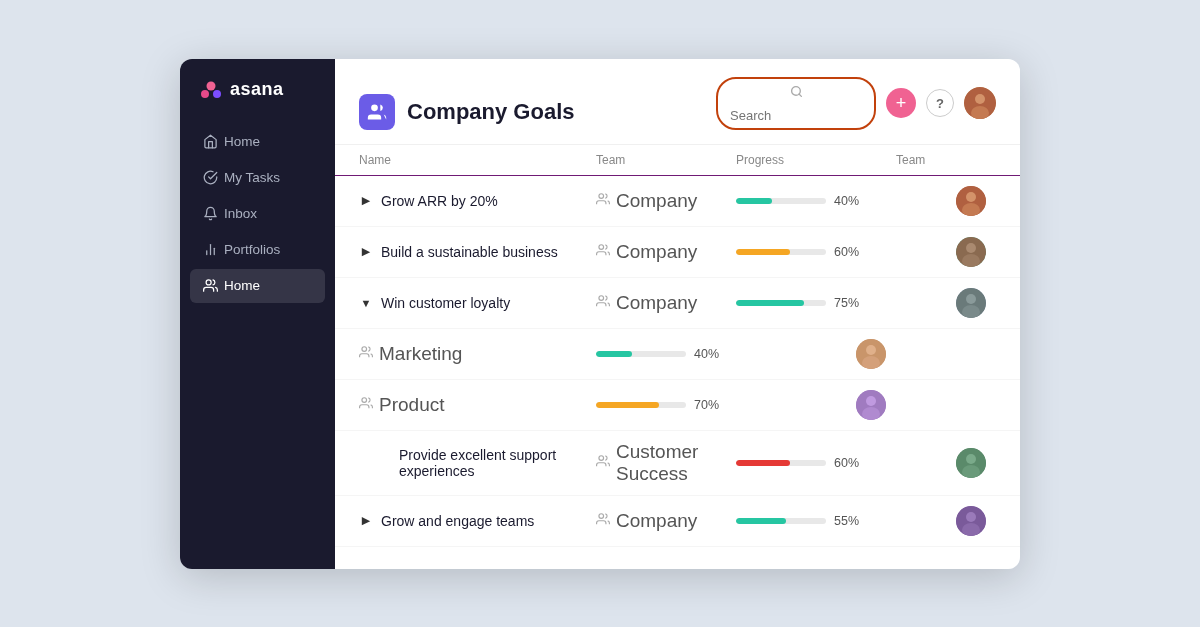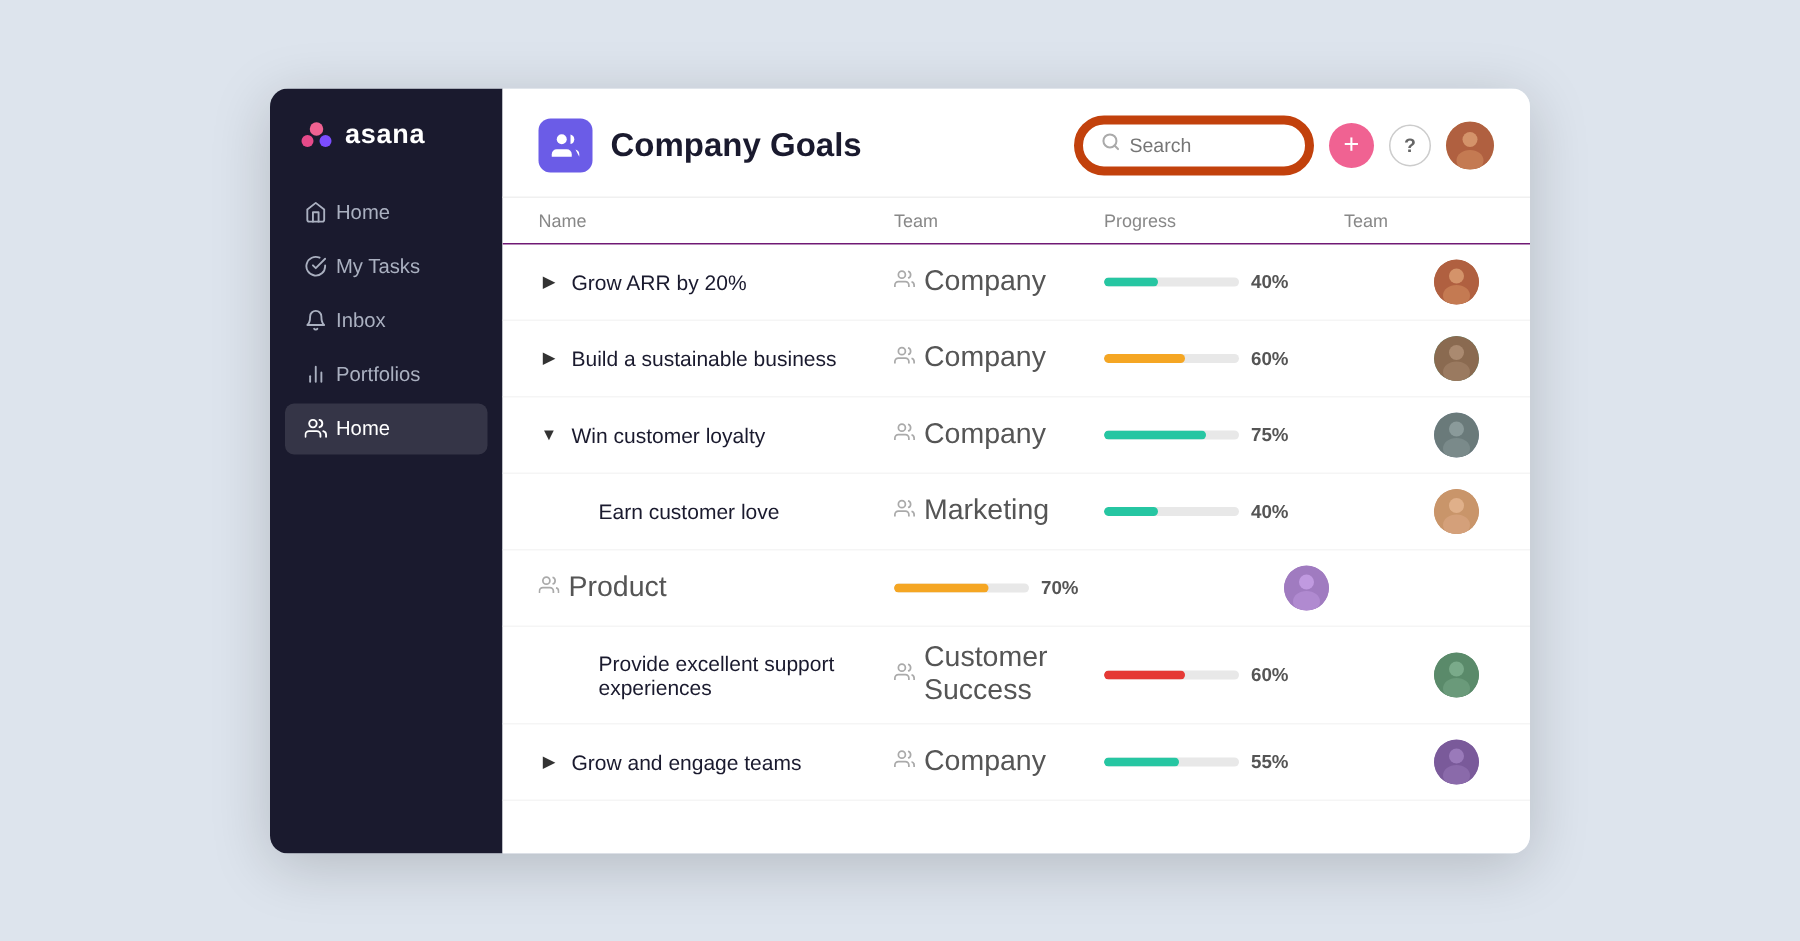--- a/index.html
+++ b/index.html
@@ -80,21 +80,21 @@
     }
     
     .main-content {
       flex: 1;
       background: #fff;
       display: flex;
       flex-direction: column;
     }
     .main-header {
       display: flex;
-      align-items: center;
+      align-items: flex-end;
       padding: 18px 24px 14px 24px;
       border-bottom: 1px solid #f0f0f0;
     }
     .header-left {
       display: flex;
       align-items: center;
       gap: 12px;
       flex: 1;
     }
     .header-icon {
@@ -113,26 +113,27 @@
       color: #1a1a2e;
     }
     .header-actions {
       display: flex;
       align-items: center;
       gap: 10px;
     }
     .search-box {
       display: flex;
       align-items: center;
-      border: 6px solid #c2410c;
+      border: 2px solid #c2410c;
       border-radius: 20px;
       padding: 5px 12px;
       gap: 6px;
       background: #fff;
       width: 160px;
+      flex-direction: column;
     }
     .search-box input {
       border: none;
       outline: none;
       font-size: 13px;
       color: #444;
       width: 100%;
       background: transparent;
     }
     .btn-add {
@@ -252,21 +253,20 @@
       flex-shrink: 0;
     }
     .progress-bar-fill {
       height: 100%;
       border-radius: 3px;
     }
     .progress-pct {
       font-size: 12.5px;
       color: #555;
       min-width: 32px;
-      font-weight: bold;
     }
     .owner-cell {
       display: flex;
       justify-content: flex-end;
       padding-right: 10px;
     }
     .owner-avatar {
       width: 30px;
       height: 30px;
       border-radius: 50%;
@@ -490,23 +490,20 @@
             <svg width="30" height="30" viewBox="0 0 30 30">
               <circle cx="15" cy="15" r="15" fill="#6a7a7a"></circle>
               <circle cx="15" cy="11" r="5" fill="#8a9a9a"></circle>
               <ellipse cx="15" cy="24" rx="9" ry="7" fill="#7a8a8a"></ellipse>
             </svg>
           </div>
         </div>
       </div>
 
       <div class="table-row">
-        <div class="goal-name-cell sub">
-          <span class="goal-name-text sub">Earn customer love</span>
-        </div>
         <div class="team-cell">
           <span class="team-icon">
             <svg width="14" height="14" viewBox="0 0 24 24" fill="none" stroke="#aaa" stroke-width="2">
               <path d="M17 21v-2a4 4 0 00-4-4H5a4 4 0 00-4 4v2"></path>
               <circle cx="9" cy="7" r="4"></circle>
               <path d="M23 21v-2a4 4 0 00-3-3.87"></path>
               <path d="M16 3.13a4 4 0 010 7.75"></path>
             </svg>
           </span>
           <span>Marketing</span>

